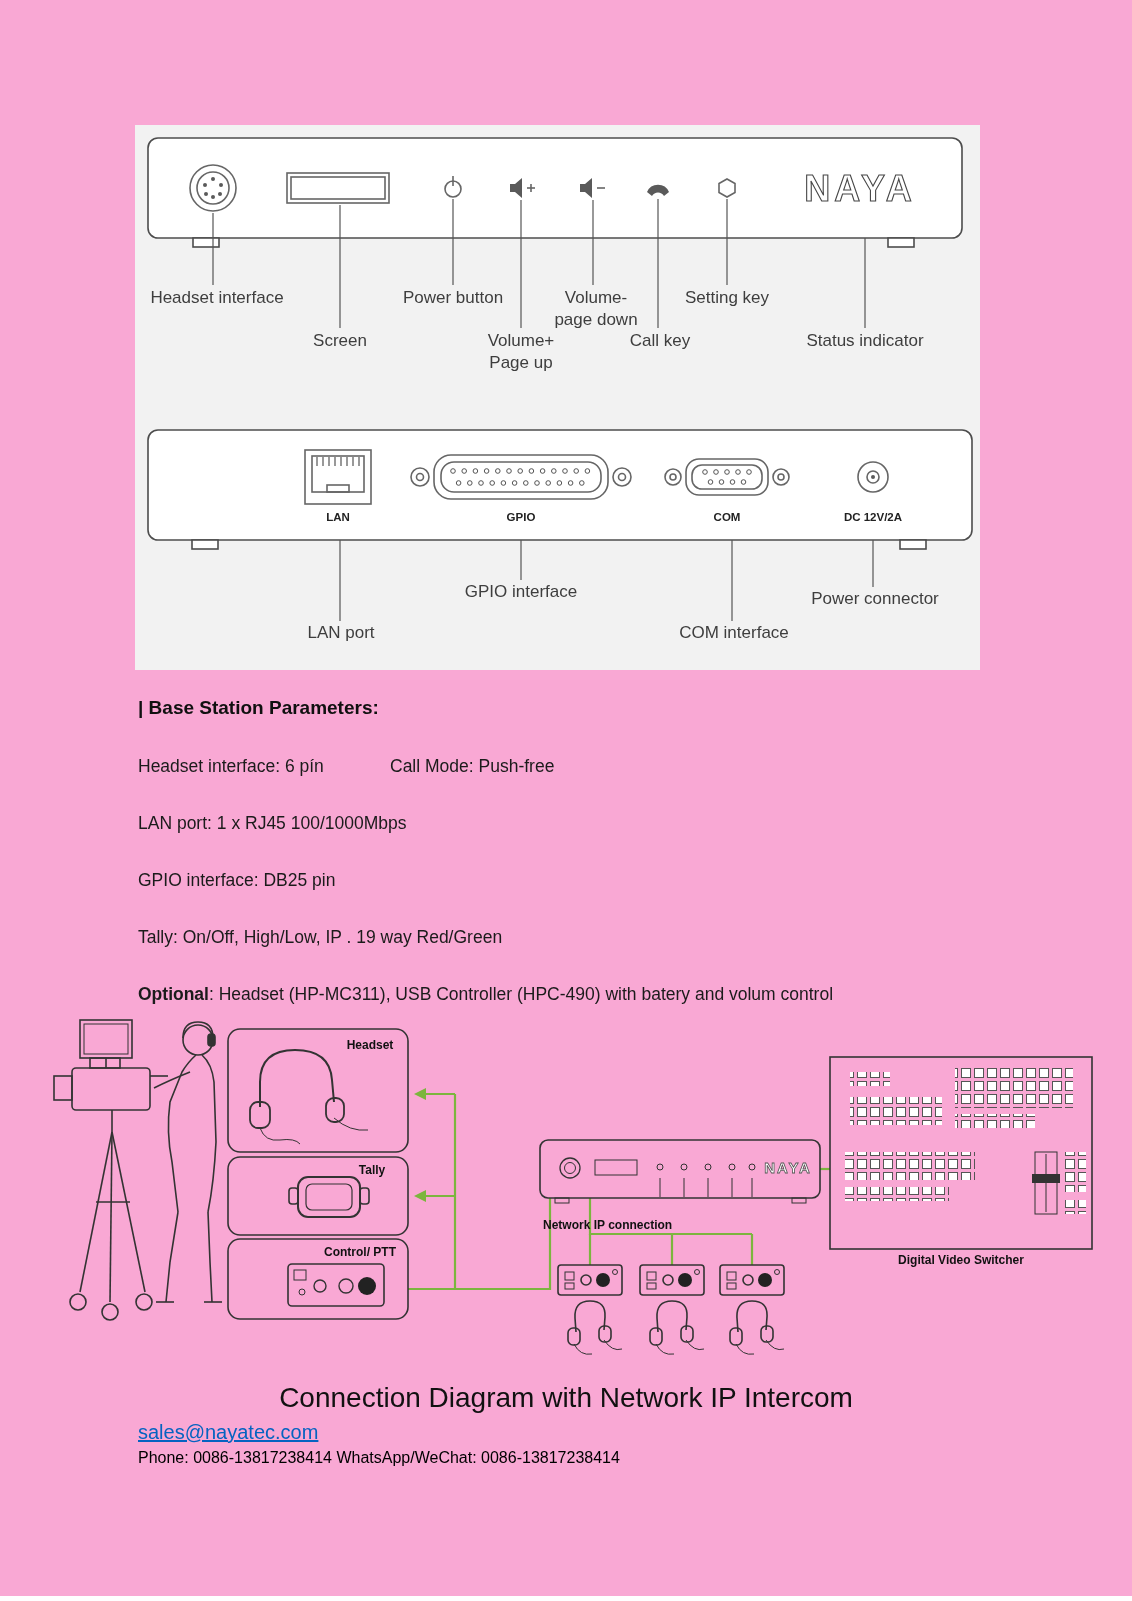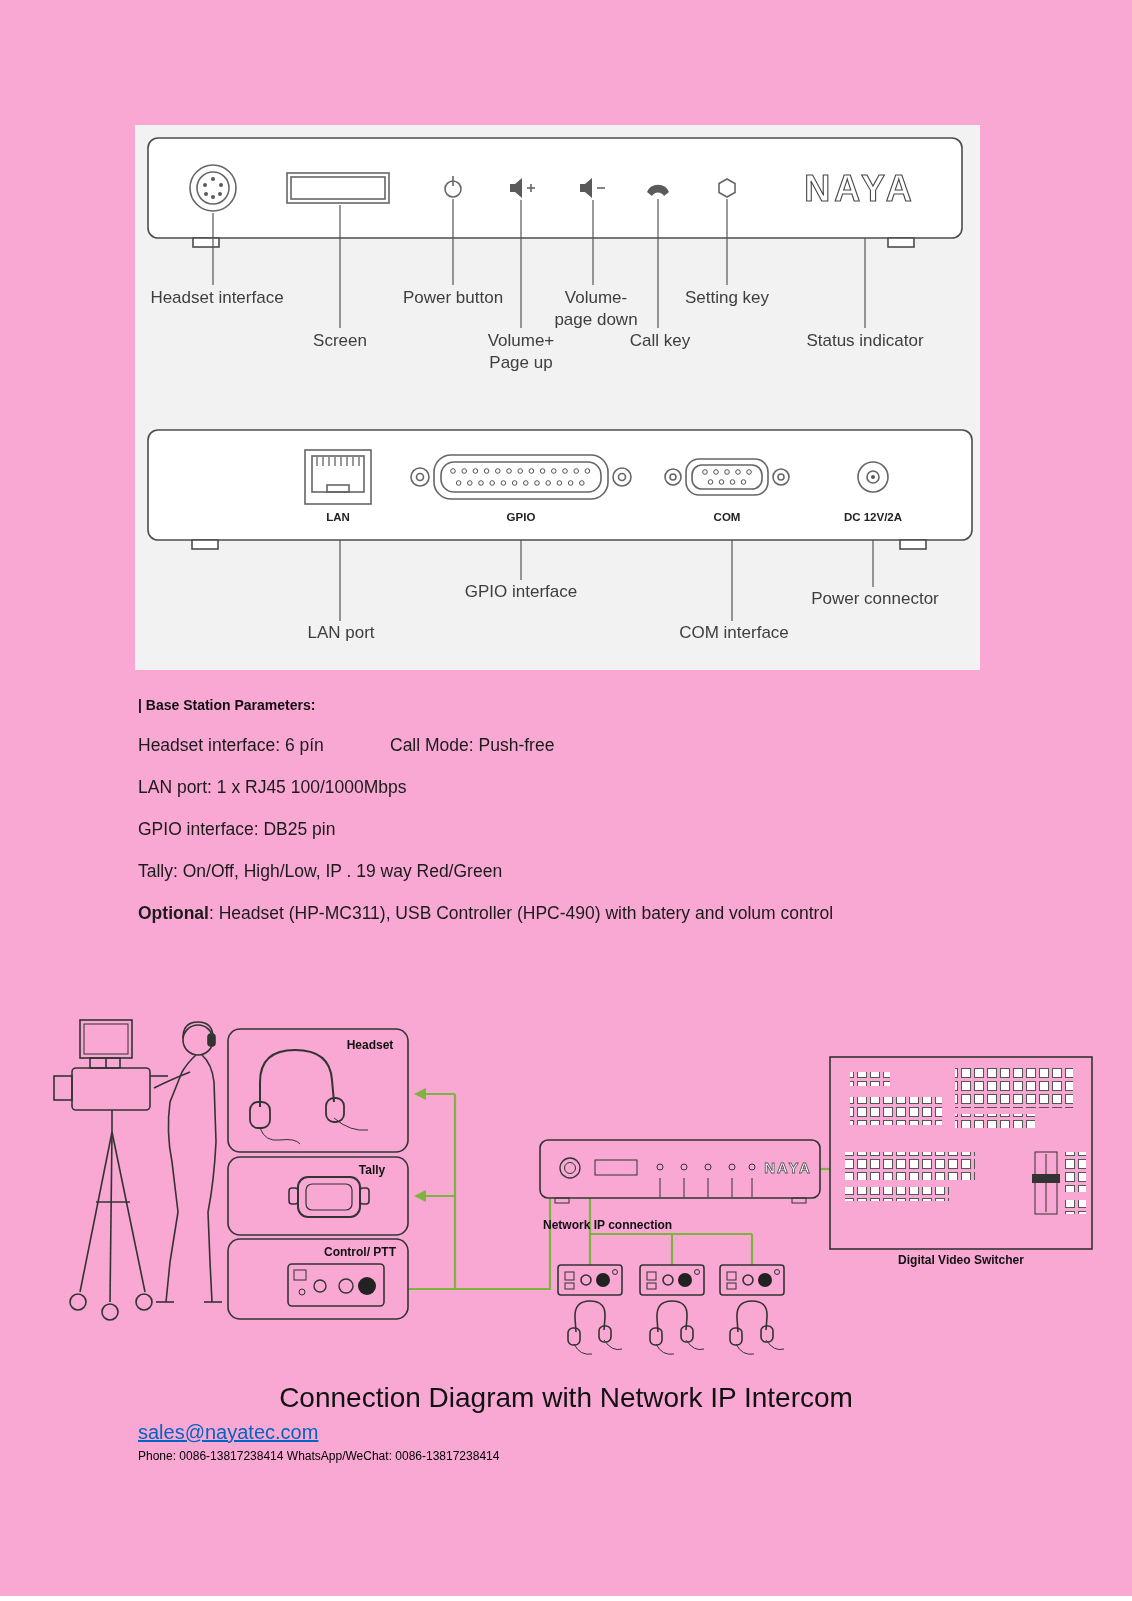--- a/index.html
+++ b/index.html
@@ -16,43 +16,43 @@
   .ln  { stroke:#555; stroke-width:1.2; }
   .icon { stroke:#666; fill:none; stroke-width:1.6; }
   .icon-fill { fill:#5a5a5a; stroke:none; }
   .panel-label { font-size:17px; fill:#3e3e3e; }
   .port-label { font-size:11.5px; font-weight:bold; fill:#222; }
   .hole { fill:#fff; stroke:#555; stroke-width:1; }
   .logo-text { font-size:36px; font-weight:bold; letter-spacing:4px; fill:#fff; stroke:#474747; stroke-width:1.1px; }
   .mini-logo { font-size:15px; font-weight:bold; letter-spacing:2px; fill:#fff; stroke:#555; stroke-width:0.8px; }
 
   .params { position:absolute; left:138px; top:697px; width:880px; }
-  .params h2 { margin:0; font-size:14px; font-weight:bold; color:#101010; }
-  .param-line { font-size:17.5px; line-height:20px; margin-top:22px; }
+  .params h2 { margin:0; font-size:19px; font-weight:bold; color:#101010; }
+  .param-line { font-size:17.5px; line-height:20px; margin-top:37px; }
   .param-line:first-of-type { }
   .p-left { display:inline-block; width:252px; }
   .bold { font-weight:bold; }
 
   .connection-figure { position:absolute; left:50px; top:1002px; width:1050px; height:375px; }
   .connection-figure svg { display:block; width:100%; height:100%; }
   .art { stroke:#333; fill:none; stroke-width:1.6; }
   .thin { stroke-width:1; }
   .boxlabel { font-size:12px; font-weight:bold; fill:#111; }
   .net-line { stroke:var(--green,#7cb53e); stroke-width:2.2; fill:none; }
   .net-arrow { fill:var(--green,#7cb53e); stroke:none; }
 
   .diagram-title {
     position:absolute; left:0; top:1382px; width:1132px; text-align:center;
     font-size:28px; font-weight:normal; color:#111;
   }
   .email {
     position:absolute; left:138px; top:1421px; font-size:20px;
     color:var(--link,#0563c1); text-decoration:underline; cursor:pointer;
   }
-  .phone { position:absolute; left:138px; top:1449px; font-size:12px; color:#000; }
+  .phone { position:absolute; left:138px; top:1449px; font-size:16px; color:#000; }
 </style>
 </head>
 <body>
 
 <div class="page">
 
   <div class="panel-figure">
     <svg viewBox="0 0 845 545">
 
       <g>

